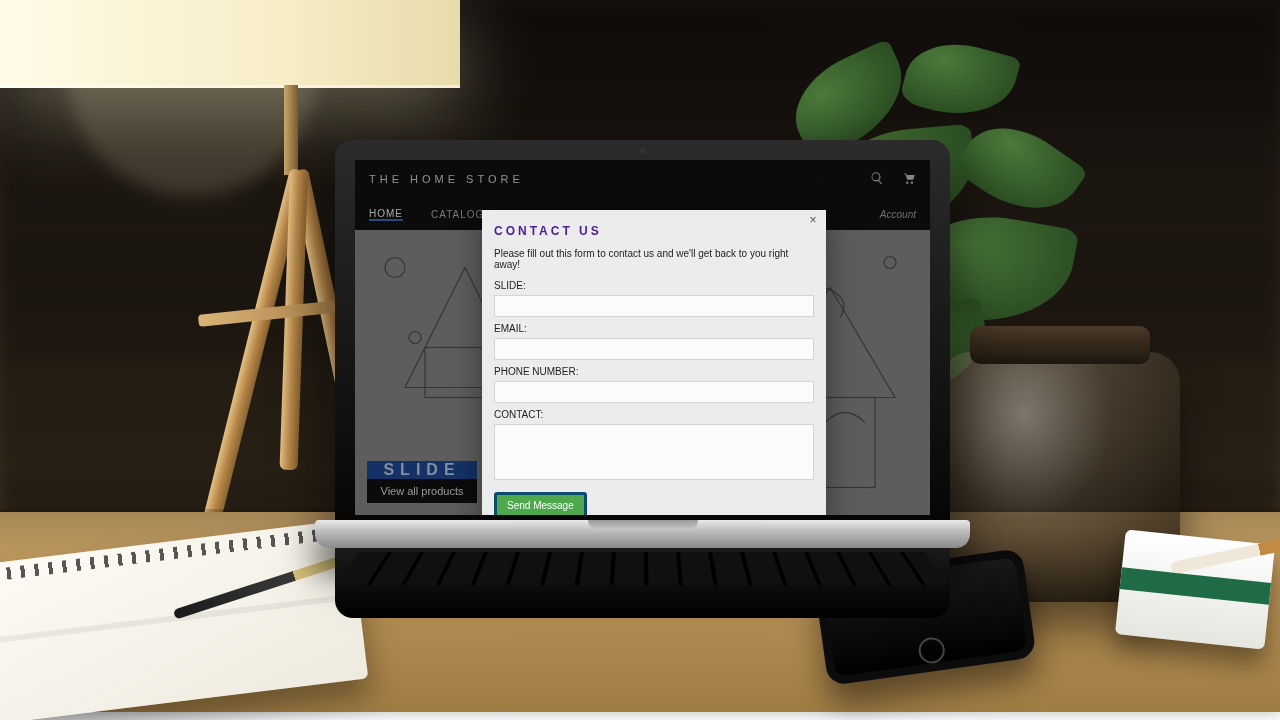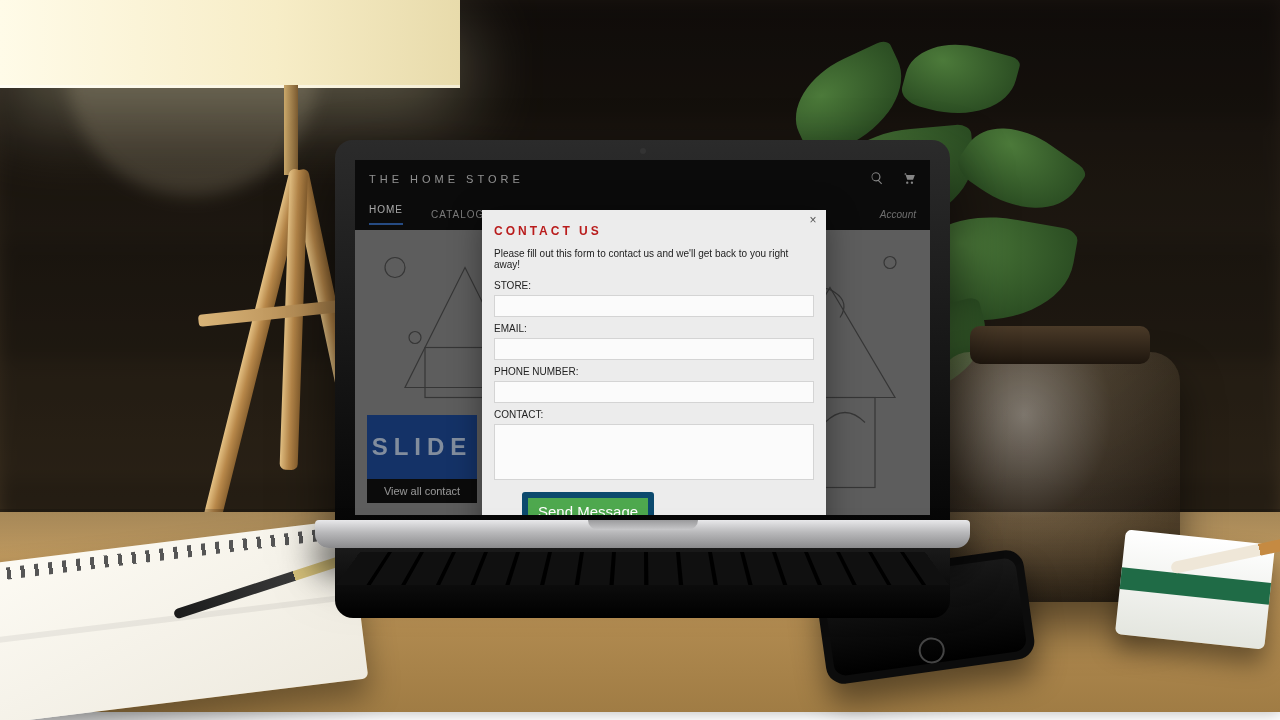--- a/index.html
+++ b/index.html
@@ -62,39 +62,39 @@
   .keys-grid{position:absolute;left:25px;right:25px;top:4px;bottom:8px;transform:rotateX(55deg);transform-origin:top;
     background:repeating-linear-gradient(90deg,#101010 0 28px,#000 28px 32px),repeating-linear-gradient(180deg,rgba(255,255,255,.02) 0 14px,#000 14px 18px);}
   
   .page{position:absolute;inset:0;background:#111;color:#ddd;font-size:11px;}
   .page-header{height:38px;display:flex;align-items:center;padding:0 14px;justify-content:space-between;}
   .brand{letter-spacing:4px;font-size:11px;color:#ddd;font-weight:500;}
   .hdr-icons{display:flex;gap:18px;align-items:center;}
   .hdr-icons svg{width:14px;height:14px;fill:#ccc;}
   .page-nav{height:32px;display:flex;align-items:center;padding:0 14px;gap:28px;border-bottom:1px solid #000;}
   .page-nav .nav-item{font-size:10px;letter-spacing:1px;color:#bbb;}
-  .page-nav .nav-item.active{color:#fff;border-bottom:2px solid #3b74c9;padding-bottom:8px;}
+  .page-nav .nav-item.active{color:#fff;border-bottom:2px solid #3b74c9;}
   .page-nav .spacer{flex:1;}
   .page-nav .acct{font-size:10px;color:#aaa;font-style:italic;}
   .page-hero{position:absolute;left:0;top:70px;right:0;bottom:0;background:#8f8f8f;}
   .hero-art{position:absolute;inset:0;opacity:.7;}
   .hero-art svg{width:100%;height:100%;}
   .slide-badge{position:absolute;left:12px;bottom:12px;width:110px;}
-  .slide-top{background:#1f4e9e;color:#c8d9f2;font-size:24px;letter-spacing:6px;text-align:center;padding:18px 0;font-weight:600;}
+  .slide-top{background:#1f4e9e;color:#c8d9f2;font-size:16px;letter-spacing:6px;text-align:center;padding:0 0;font-weight:600;}
   .slide-bottom{background:#111;color:#e5e5e5;text-align:center;font-size:11px;padding:6px 0;}
   
   .overlay{position:absolute;inset:0;background:rgba(0,0,0,.35);}
   .modal{position:absolute;left:127px;top:50px;width:320px;background:#ececec;color:#222;box-shadow:0 6px 30px rgba(0,0,0,.4);padding:10px 12px 12px;}
   .modal-close{position:absolute;right:6px;top:3px;width:14px;height:14px;font-size:12px;color:#555;text-align:center;line-height:14px;cursor:pointer;}
-  .modal-title{letter-spacing:3px;font-size:12px;font-weight:600;margin:4px 0 10px;color:#b91c1c;}
+  .modal-title{letter-spacing:3px;font-size:12px;font-weight:600;margin:4px 0 10px;color:#4c1d95;}
   .modal-intro{font-size:10px;color:#222;margin-bottom:10px;}
   .fld-label{font-size:10px;margin:6px 0 4px;color:#222;}
   .fld-input{width:100%;height:22px;background:#fbfbfb;border:1px solid #d4d4d4;box-sizing:border-box;padding:2px 4px;font-size:11px;}
   .fld-textarea{width:100%;height:56px;background:#fbfbfb;border:1px solid #d4d4d4;box-sizing:border-box;padding:4px;font-size:11px;resize:none;}
-  .send-btn{margin-top:10px;background:#4ea84e;color:#fff;border:6px solid #0c4a6e;padding:5px 10px;font-size:15px;border-radius:3px;cursor:pointer;margin-left:28px;}
+  .send-btn{margin-top:10px;background:#4ea84e;color:#fff;border:3px solid #0c4a6e;padding:5px 10px;font-size:10px;border-radius:3px;cursor:pointer;}
 </style>
 </head>
 <body>
 
 <div class="scene">
   <div class="shelf"></div>
 
   <div class="lamp-shade"></div>
   <div class="lamp-stem"></div>
   <div class="lamp-legs">
@@ -171,31 +171,31 @@
                   <polygon points="475,60 540,170 410,170"></polygon>
                   <path d="M470 195 q20 -20 40 0"></path>
                   <path d="M455 70 q10 -15 25 -5 q15 10 5 25"></path>
                   <circle cx="360" cy="55" r="5"></circle>
                     <circle cx="535" cy="35" r="6"></circle>
                 </g>
               </svg>
             </div>
             <div class="slide-badge">
               <div class="slide-top">SLIDE</div>
-              <div class="slide-bottom">View all contact</div>
+              <div class="slide-bottom">View all products</div>
             </div>
           </div>
 
           <div class="overlay"></div>
           <div class="modal">
             <div class="modal-close">×</div>
             <div class="modal-title">CONTACT US</div>
             <div class="modal-intro">Please fill out this form to contact us and we'll get back to you right away!</div>
 
-            <div class="fld-label">STORE:</div>
+            <div class="fld-label">SLIDE:</div>
             <input class="fld-input" value="" style="">
 
             <div class="fld-label">EMAIL:</div>
             <input class="fld-input" value="" style="">
 
             <div class="fld-label">PHONE NUMBER:</div>
             <input class="fld-input" value="" style="">
 
             <div class="fld-label">CONTACT:</div>
             <textarea class="fld-textarea" style=""></textarea>

